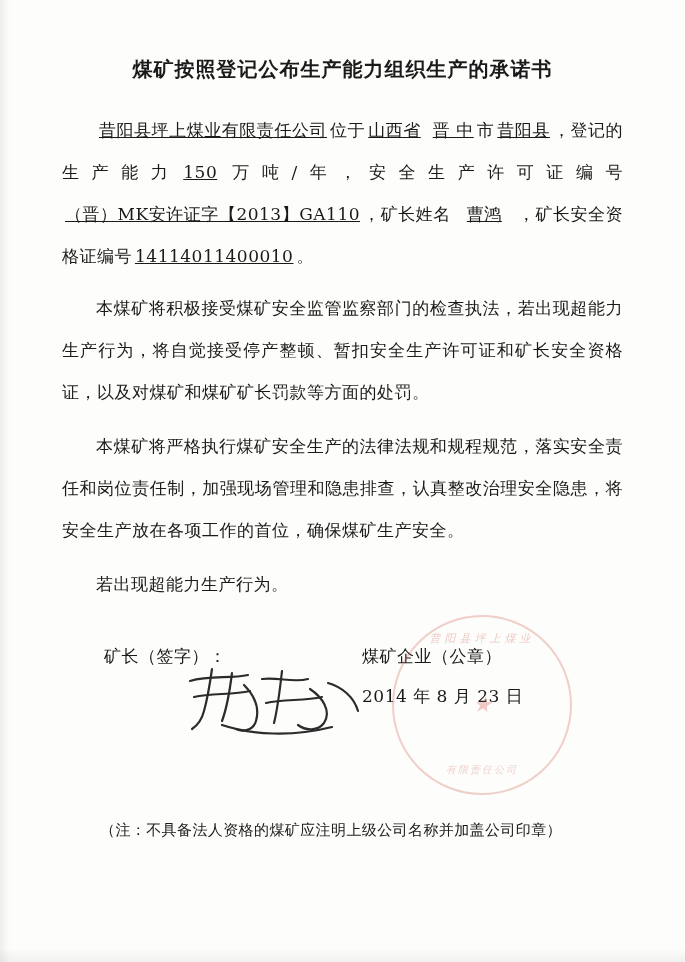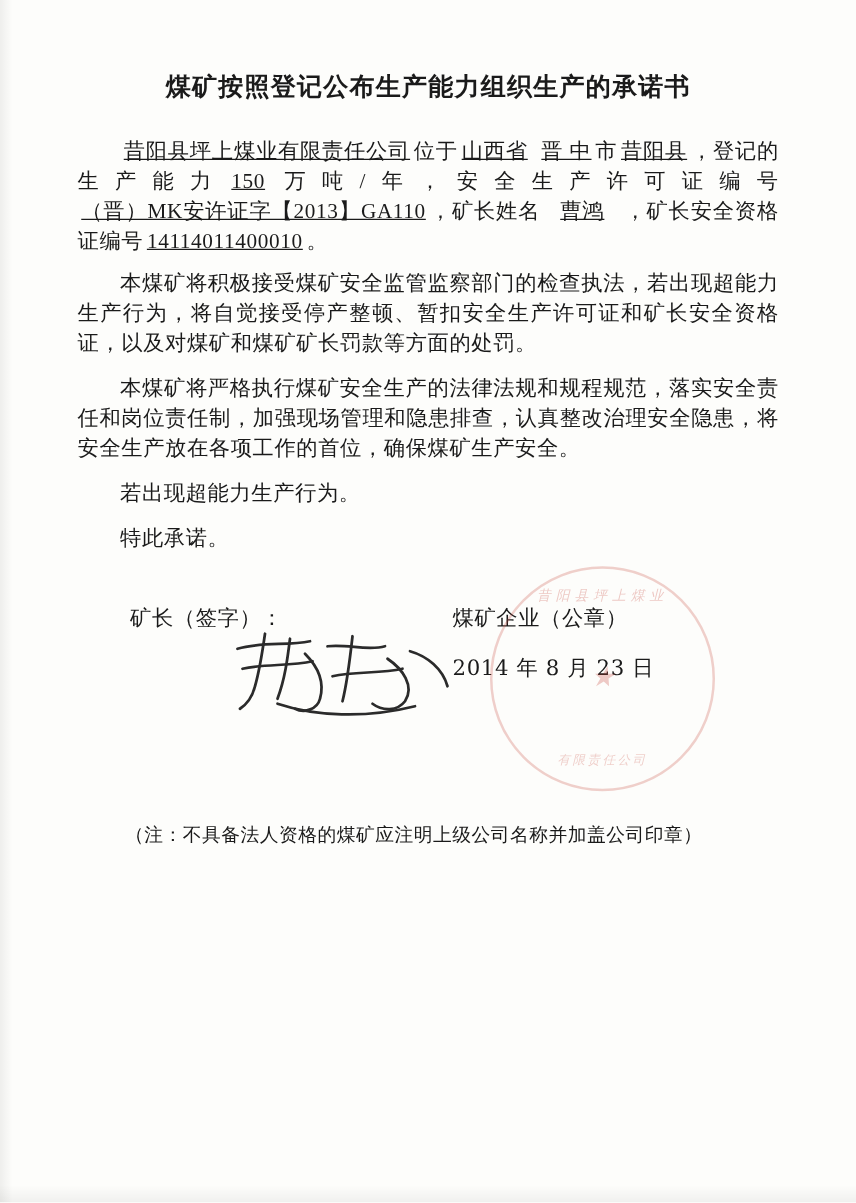--- a/index.html
+++ b/index.html
@@ -41,25 +41,24 @@
   .doc-title {
     text-align: center;
     font-size: 20px;
     font-weight: bold;
     letter-spacing: 1px;
     margin: 0 0 26px 0;
     font-family: "DejaVu Serif", "Liberation Serif", serif;
   }
   .para {
     font-size: 17px;
-    line-height: 24px;
+    line-height: 42px;
     text-align: justify;
     margin: 0 0 4px 0;
     letter-spacing: 0.5px;
-    font-family: Liberation Serif, serif;
   }
   .indent {
     text-indent: 34px;
   }
   .fill {
     text-decoration: underline;
     padding: 0 3px;
     white-space: nowrap;
   }
   .fill-wide {
@@ -166,21 +165,20 @@
 
   <div class="para indent">
     <span class="fill">昔阳县坪上煤业有限责任公司</span><span>位于</span><span class="fill">山西省</span>
     <span class="fill">晋 中</span><span>市</span><span class="fill">昔阳县</span><span>，</span><span>登记的生产能力</span><span class="fill">150</span><span>万吨/年，</span><span>安全生产许可证编号</span><span class="fill">（晋）MK安许证字【2013】GA110</span><span>，</span><span>矿长姓名</span><span class="fill-wide">曹鸿</span><span>，</span><span>矿长安全资格证编号</span><span class="fill">14114011400010</span><span>。</span>
   </div>
 
   <div class="block-body">
     <p class="para indent para-group">本煤矿将积极接受煤矿安全监管监察部门的检查执法，若出现超能力生产行为，将自觉接受停产整顿、暂扣安全生产许可证和矿长安全资格证，以及对煤矿和煤矿矿长罚款等方面的处罚。</p>
     <p class="para indent para-group">本煤矿将严格执行煤矿安全生产的法律法规和规程规范，落实安全责任和岗位责任制，加强现场管理和隐患排查，认真整改治理安全隐患，将安全生产放在各项工作的首位，确保煤矿生产安全。</p>
     <p class="para indent para-group">若出现超能力生产行为。</p>
-    <p class="para indent para-group">特此承诺。</p>
   </div>
 
   <div class="sign-area">
     <div class="sign-left">矿长（签字）：</div>
     <div class="sign-right">煤矿企业（公章）</div>
     <div class="sign-date">2014 年 8 月 23 日</div>
 
     <svg class="signature" viewBox="0 0 190 80" xmlns="http://www.w3.org/2000/svg">
       <g fill="none" stroke="#2b2b2b" stroke-width="2.2" stroke-linecap="round" stroke-linejoin="round">
         <path d="M8 18 C28 12, 48 16, 66 12"></path>

